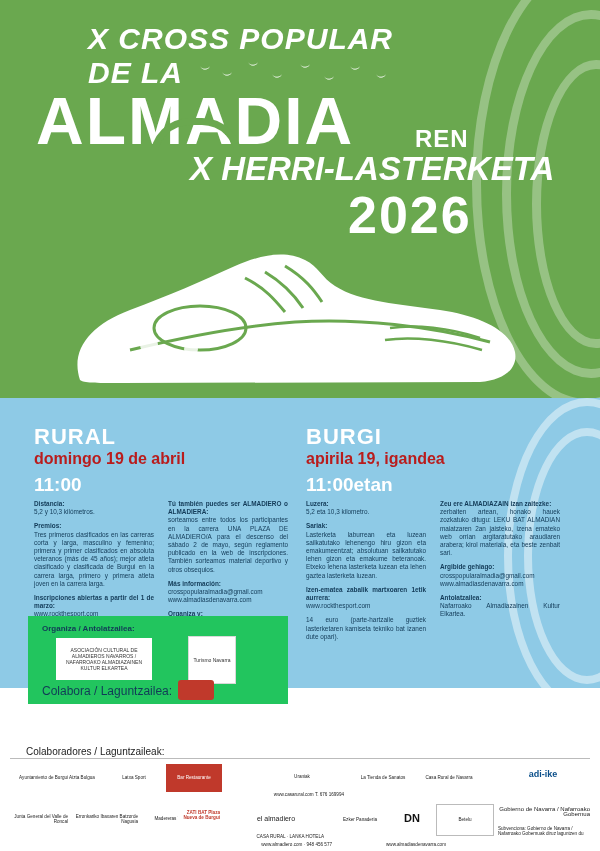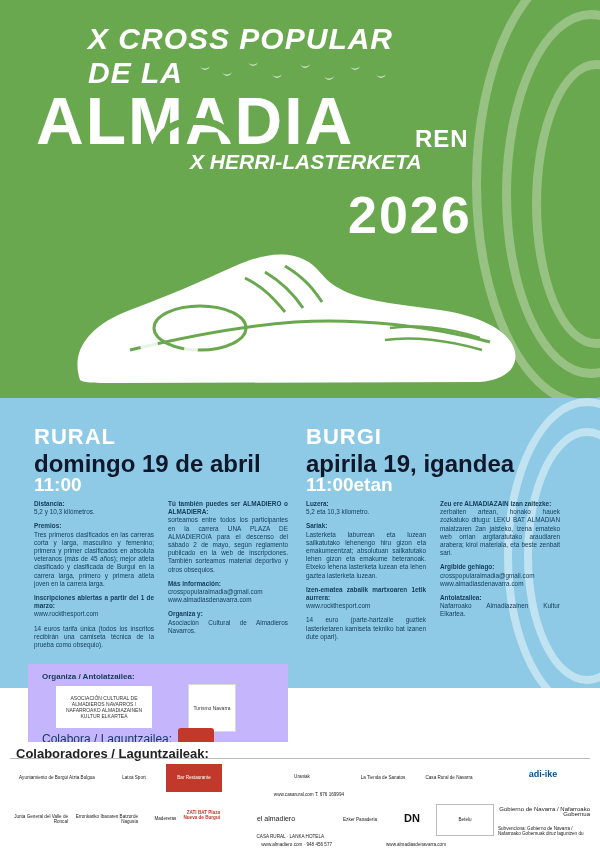--- a/index.html
+++ b/index.html
@@ -15,21 +15,21 @@
   .stripe{position:absolute;border:9px solid rgba(255,255,255,0.30);border-radius:50%;}
   .s1{width:210px;height:430px;right:-100px;top:-40px;}
   .s2{width:160px;height:350px;right:-80px;top:10px;}
   .s3{width:110px;height:270px;right:-60px;top:60px;}
 
   
   .t-line1{position:absolute;left:88px;top:22px;color:#fff;font-weight:bold;font-size:30px;letter-spacing:1px;font-style:italic;}
   .t-line2{position:absolute;left:88px;top:56px;color:#fff;font-weight:bold;font-size:30px;letter-spacing:1px;font-style:italic;}
   .t-big{position:absolute;left:36px;top:88px;color:#fff;font-weight:bold;font-size:66px;letter-spacing:2px;line-height:66px;}
   .t-ren{position:absolute;left:415px;top:125px;color:#fff;font-weight:bold;font-size:24px;letter-spacing:1px;}
-  .t-line3{position:absolute;left:190px;top:150px;color:#fff;font-weight:bold;font-size:21px;letter-spacing:0px;font-style:italic;}
+  .t-line3{position:absolute;left:190px;top:150px;color:#fff;font-weight:bold;font-size:33px;letter-spacing:0px;font-style:italic;}
   .t-year{position:absolute;left:348px;top:185px;color:#fff;font-weight:bold;font-size:52px;letter-spacing:2px;}
 
   
   .bird{position:absolute;color:#fff;font-size:11px;}
 
   
   .arch{position:absolute;left:150px;top:118px;width:78px;height:40px;border:7px solid #6aa84f;border-bottom:none;border-radius:40px 40px 0 0;background:transparent;}
   .arch-base{position:absolute;left:143px;top:150px;width:92px;height:9px;background:#6aa84f;}
 
   
@@ -37,39 +37,39 @@
   .bubbles span{position:absolute;border-radius:50%;background:#fff;opacity:.85;}
 
   
   .blue-area{position:absolute;left:0;top:398px;width:600px;height:290px;background:#8ecae6;}
   .wstripe{position:absolute;border:8px solid rgba(255,255,255,0.45);border-radius:50%;}
   .w1{width:150px;height:300px;right:-70px;top:0px;}
   .w2{width:110px;height:240px;right:-50px;top:30px;}
 
   
   .h-city{position:absolute;color:#ffffff;font-weight:bold;font-size:22px;letter-spacing:1px;}
-  .h-date{position:absolute;color:#0f172a;font-weight:bold;font-size:24px;}
+  .h-date{position:absolute;color:#b91c1c;font-weight:bold;font-size:16px;}
   .h-time{position:absolute;color:#ffffff;font-weight:bold;font-size:19px;}
 
   
   .col{position:absolute;color:#123a57;font-size:6.4px;line-height:8.2px;text-align:justify;}
   .col p{margin:0 0 6px 0;}
   .col .lbl{font-weight:bold;display:block;}
 
   
-  .white-card{position:absolute;left:28px;top:664px;width:260px;height:88px;background:#c4b5fd;}
+  .white-card{position:absolute;left:28px;top:616px;width:260px;height:88px;background:#22c55e;}
   .wc-title{position:absolute;font-size:8px;font-weight:bold;color:#123a57;}
   .wc-sub{position:absolute;font-size:12px;font-weight:normal;color:#123a57;}
 
   .logo-box{position:absolute;background:#fff;border:1px solid #d9d9d9;display:flex;align-items:center;justify-content:center;text-align:center;overflow:hidden;}
   .logo-txt{font-size:5px;line-height:6px;color:#333;padding:1px;}
 
   
   .bottom{position:absolute;left:0;top:742px;width:600px;height:109px;background:#fff;}
-  .bottom-title{position:absolute;left:16px;top:4px;font-size:13px;font-weight:bold;color:#222;}
+  .bottom-title{position:absolute;left:26px;top:4px;font-size:10px;font-weight:normal;color:#222;}
   .mini{position:absolute;font-size:4.6px;line-height:5.4px;color:#222;text-align:right;}
   .sep-line{position:absolute;background:#bbb;height:1px;}
   .redlogo{position:absolute;background:#c0392b;}
 </style>
 </head>
 <body>
 
 <div class="poster">
 
   <div class="green-band">

